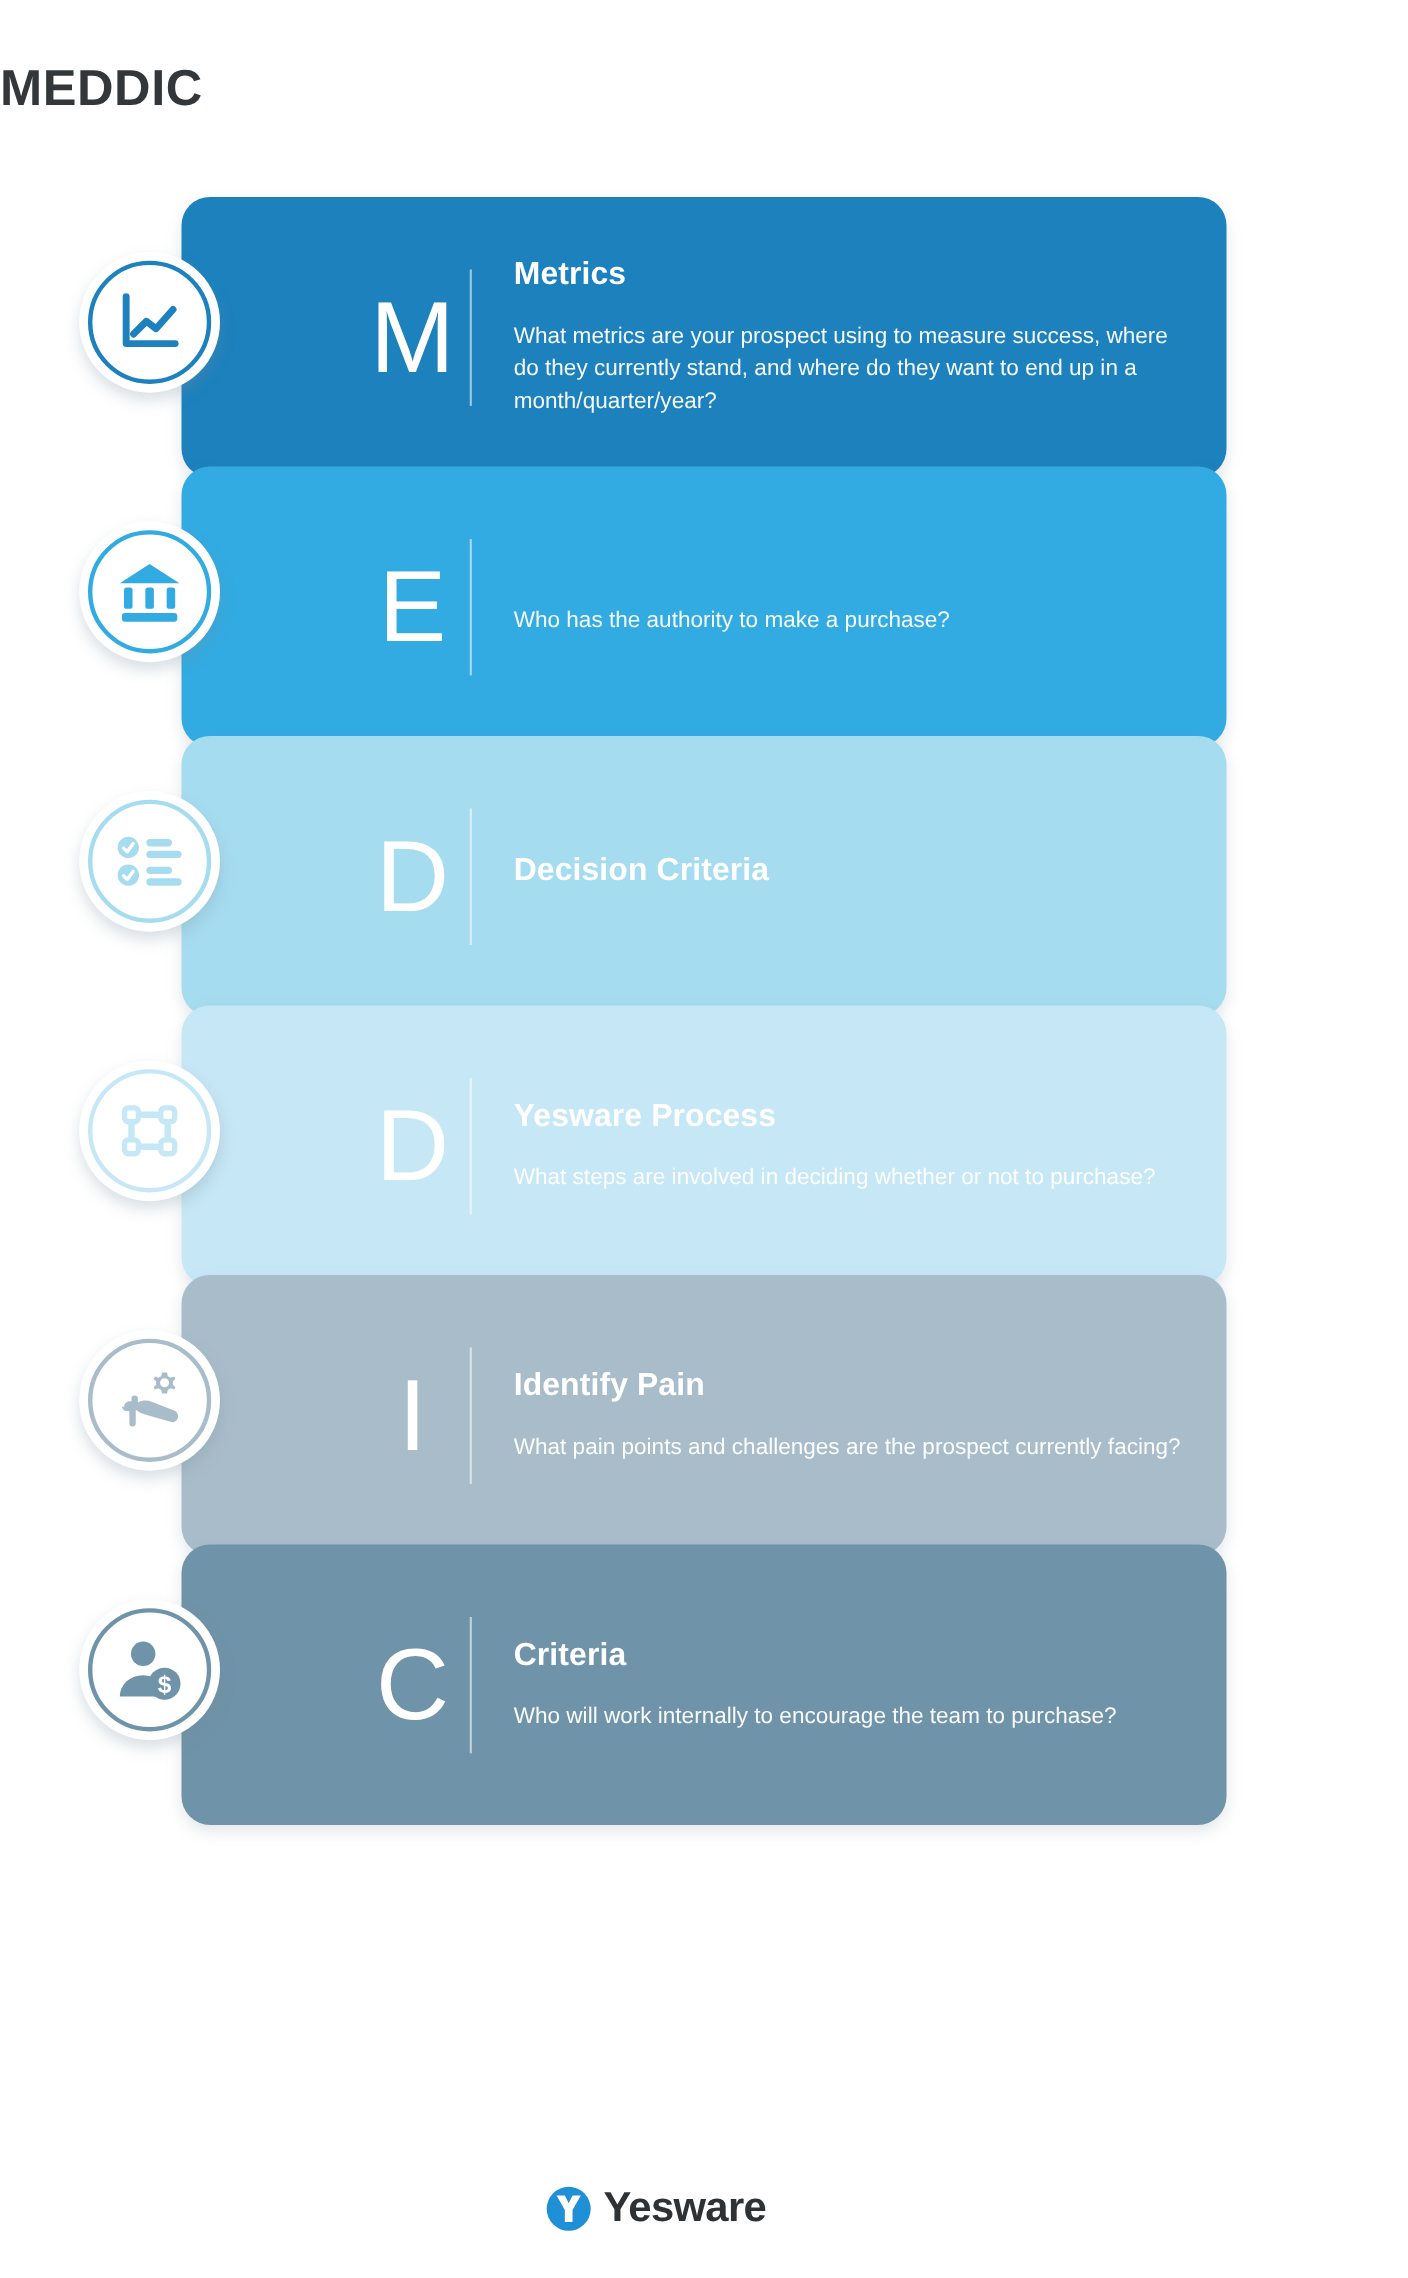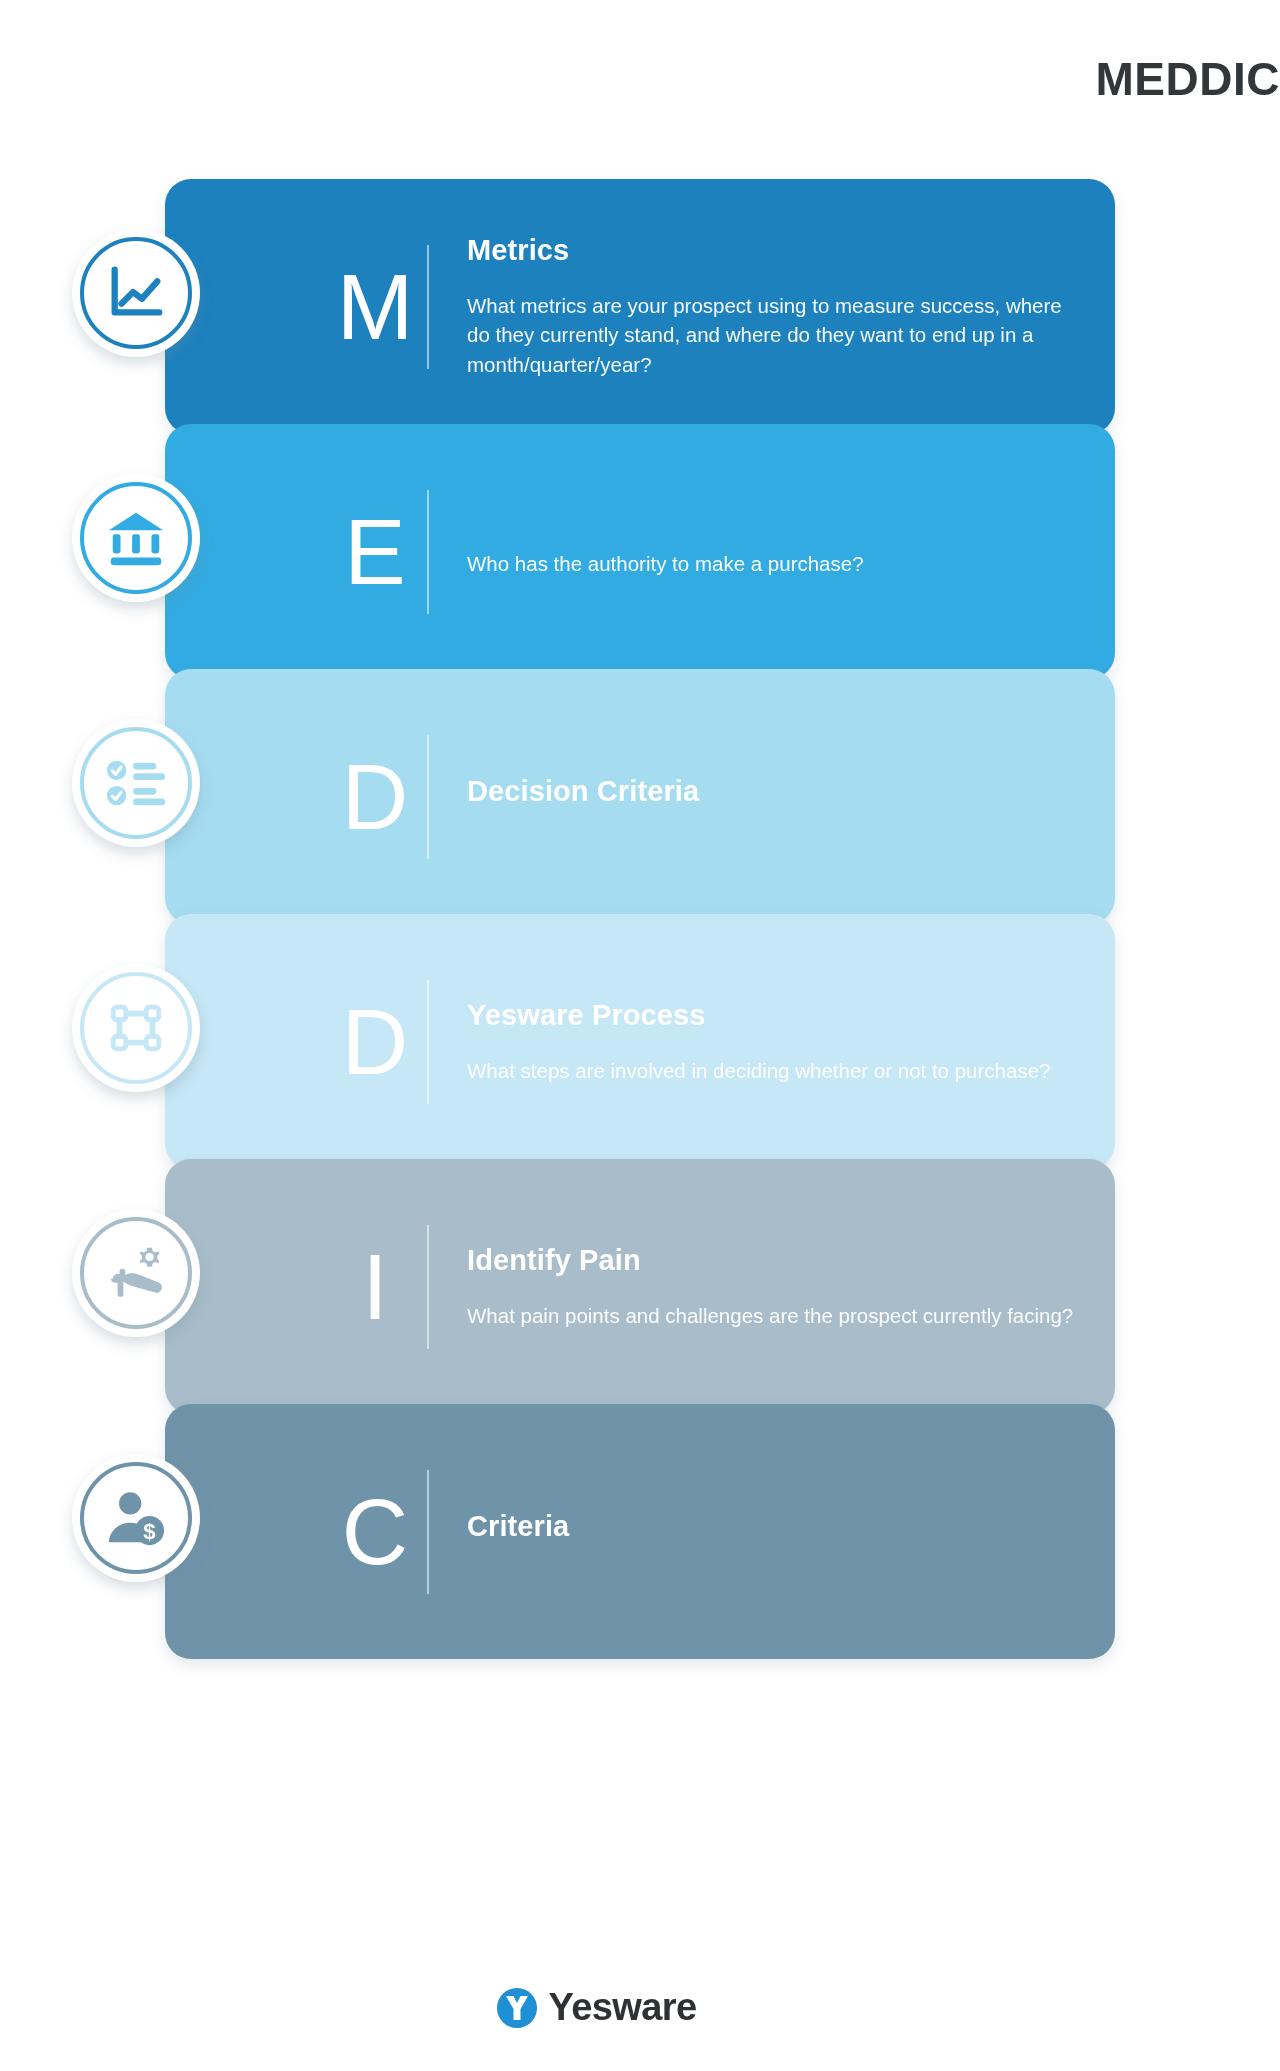--- a/index.html
+++ b/index.html
@@ -16,21 +16,21 @@
     height: 2071px;
     background: #ffffff;
   }
 
   
   .title {
     position: absolute;
     top: 52px;
     left: 0;
     width: 1280px;
-    text-align: right;
+    text-align: left;
     font-size: 46px;
     font-weight: bold;
     letter-spacing: 0.5px;
     color: #333739;
   }
 
   
   .cards {
     position: absolute;
     top: 170px;
@@ -292,20 +292,21 @@
             </svg>
           </div>
         </div>
       </div>
       <div class="card-row">
         <div class="card" style="background: rgb(111, 147, 168);">
           <div class="letter">C</div>
           <div class="divider"></div>
           <div class="text">
             <div class="card-title">Criteria</div>
+            <div class="card-body">Who will work internally to encourage the team to purchase?</div>
           </div>
         </div>
         <div class="medallion" style="color: rgb(111, 147, 168);">
           <div class="ring"></div>
           <div class="glyph">
             <svg viewBox="0 0 64 64">
               <g fill="currentColor">
                 <circle cx="26" cy="17" r="11.5"></circle>
                 <path d="M4 57 a22 20 0 0 1 44 0 Z"></path>
                 <circle cx="46" cy="45" r="15"></circle>

